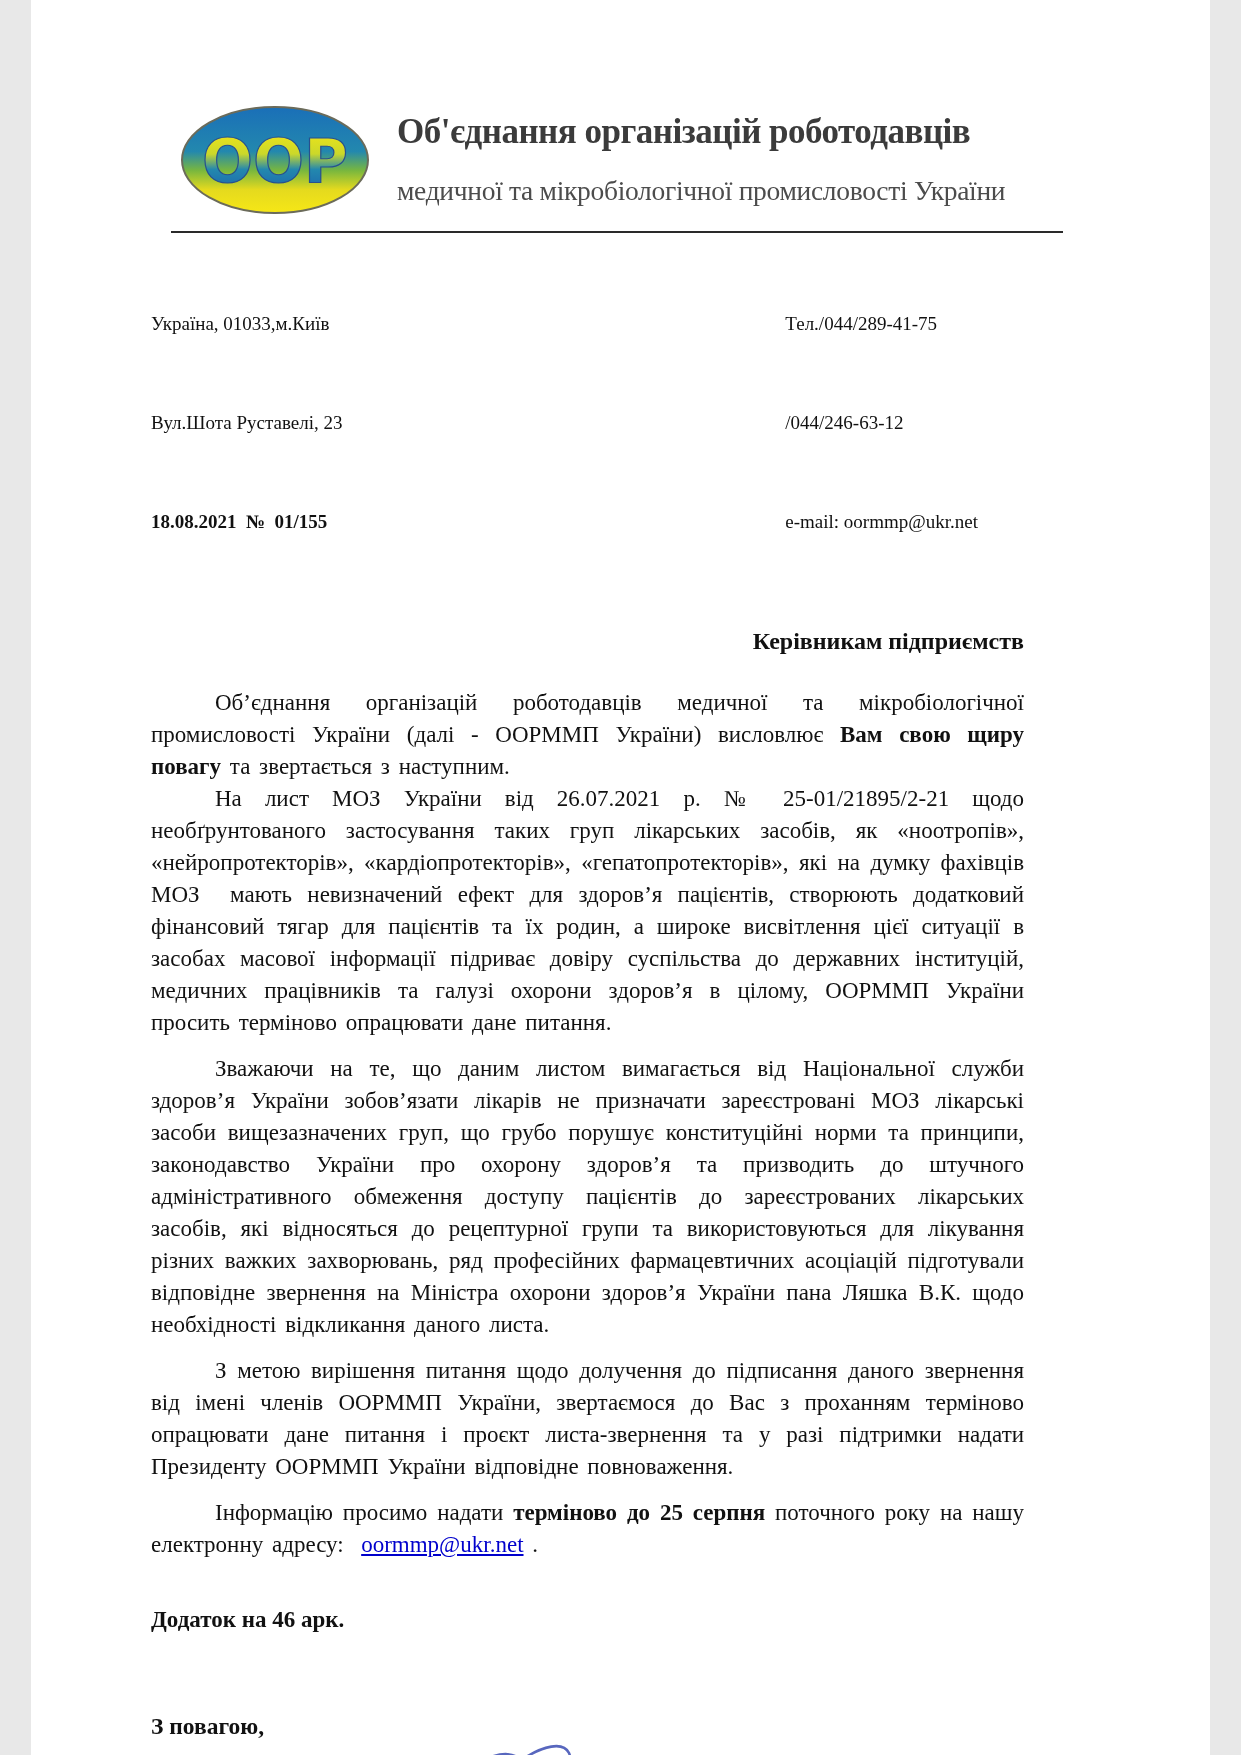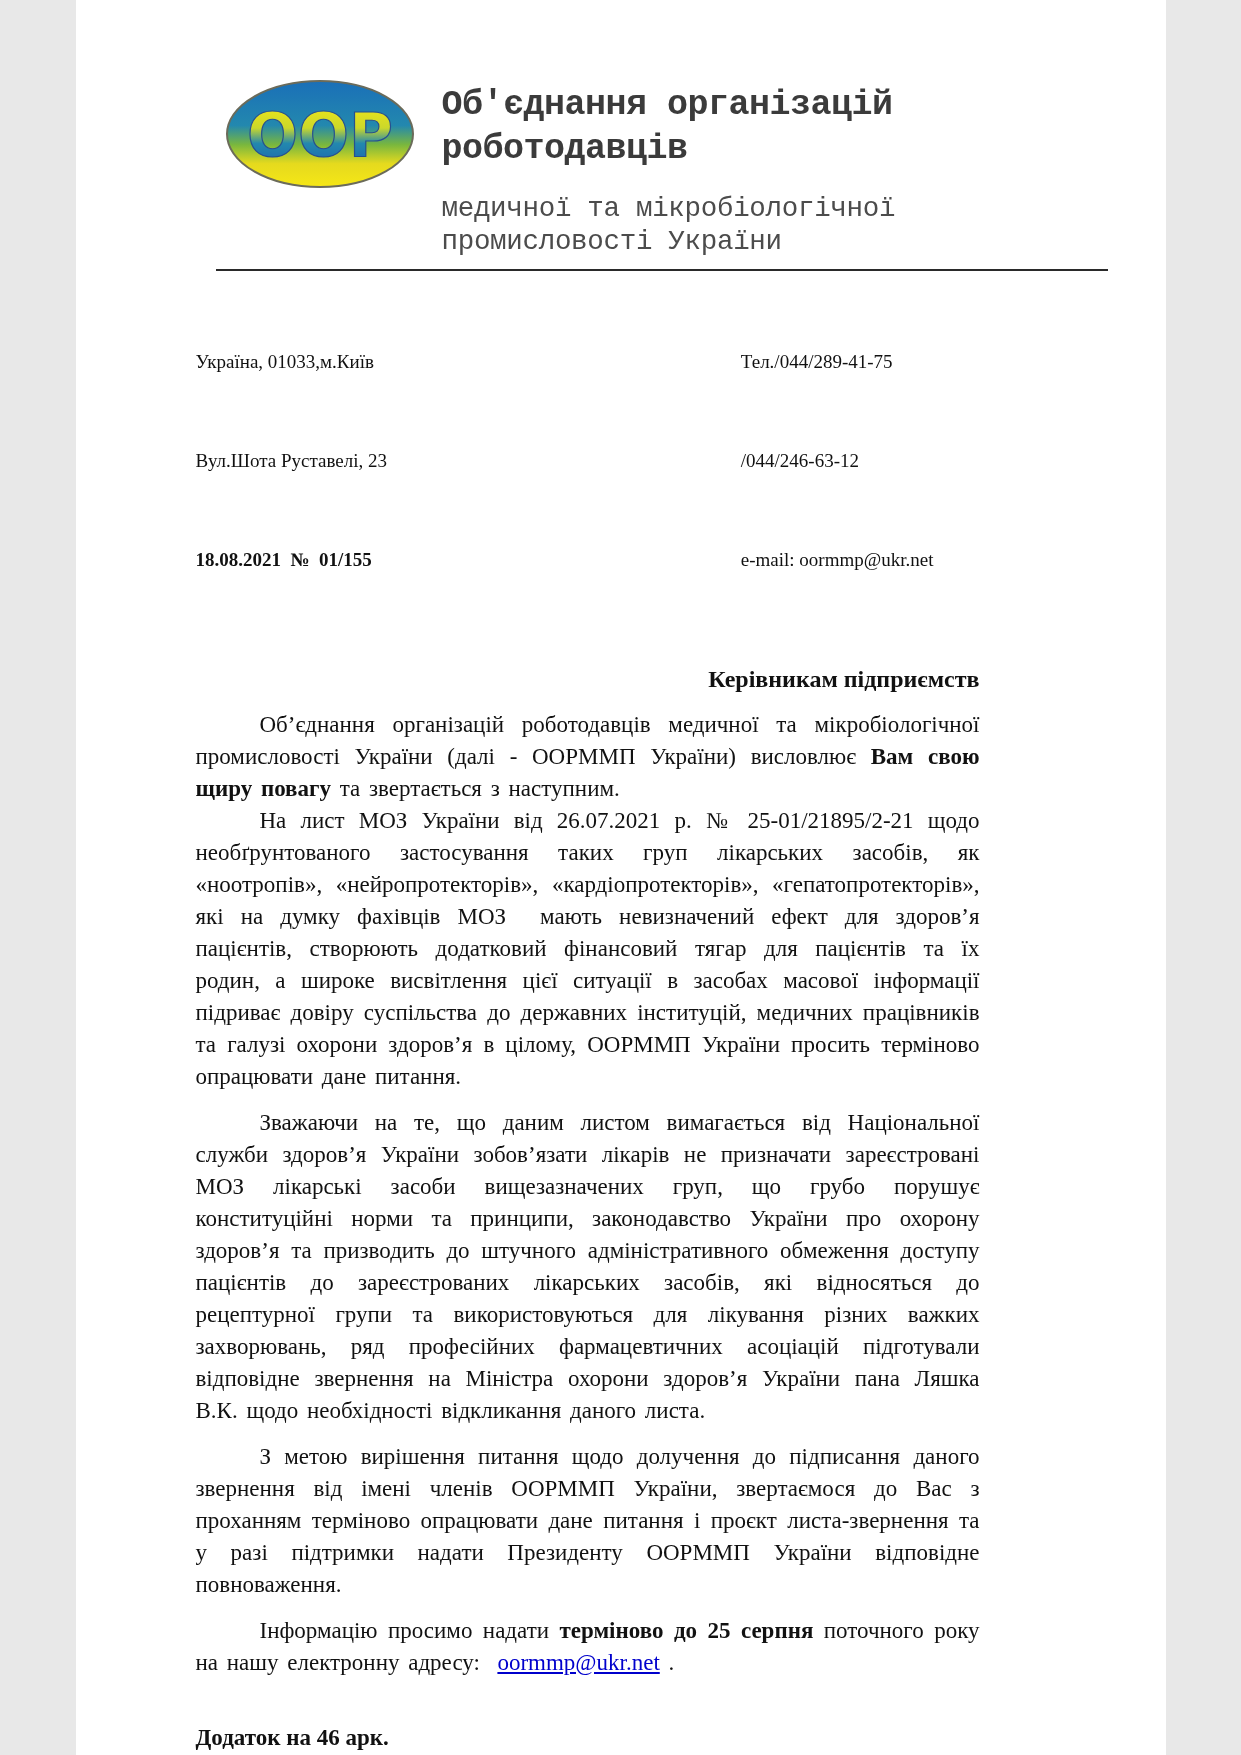--- a/index.html
+++ b/index.html
@@ -1,41 +1,41 @@
 <!DOCTYPE html>
 <html><head>
 <meta charset="utf-8">
 <style>
   html,body{margin:0;padding:0;background:#e8e8e8;}
   .page{
     position:relative;
-    width:1090px;height:1755px;
+    width:1179px;height:1755px;
     margin:0 auto;background:#ffffff;
     box-sizing:border-box;
-    padding:78px 186px 0 120px;
+    padding:104px 186px 0 120px;
     font-family:"Liberation Serif",serif;
     color:#111;
     overflow:hidden;
   }
   
   .header-row{display:flex;align-items:flex-start;}
   .logo-wrap{margin-left:28px;flex:0 0 auto;}
-  .header-text{margin-left:26px;padding-top:6px;font-family:Liberation Mono, monospace;}
+  .header-text{margin-left:26px;padding-top:6px;font-family:Liberation Serif, serif;}
   .org-name{font-size:35px;font-weight:bold;color:#3b3b3b;line-height:1.25;letter-spacing:-0.5px;}
   .org-subtitle{font-size:27.5px;color:#4c4c4c;line-height:1.2;margin-top:20px;letter-spacing:-0.3px;}
   .divider{border-bottom:2px solid #2a2a2a;width:892px;margin:10px 0 8px 20px;height:1px;}
   
   .meta-row{display:flex;justify-content:space-between;font-size:19px;line-height:33px;}
   .meta-left{white-space:pre-wrap;}
   .meta-right{text-align:left;margin-right:46px;white-space:pre-wrap;}
   .ref-line{font-weight:bold;white-space:pre-wrap;}
   
   .recipient{margin-top:24px;text-align:right;font-weight:bold;font-size:24px;}
   .salutation{margin-top:30px;text-align:center;font-weight:bold;font-style:italic;font-size:24px;}
-  .body-block{margin-top:16px;}
+  .body-block{margin-top:32px;}
   p.body-par{
     margin:0;font-size:23px;line-height:32px;
     text-align:justify;text-indent:64px;
     word-spacing:3px;white-space:pre-wrap;
   }
   p.body-par.spaced{margin-top:14px;}
   .bold{font-weight:bold;}
   a.email-link{color:#0000cc;text-decoration:underline;}
   .attachment{margin-top:46px;font-weight:bold;font-size:23px;}
   

